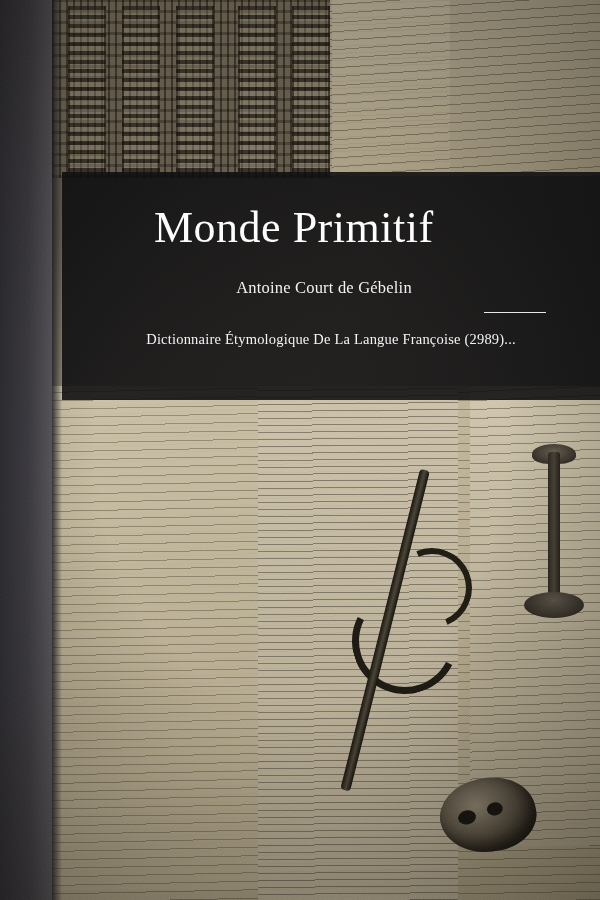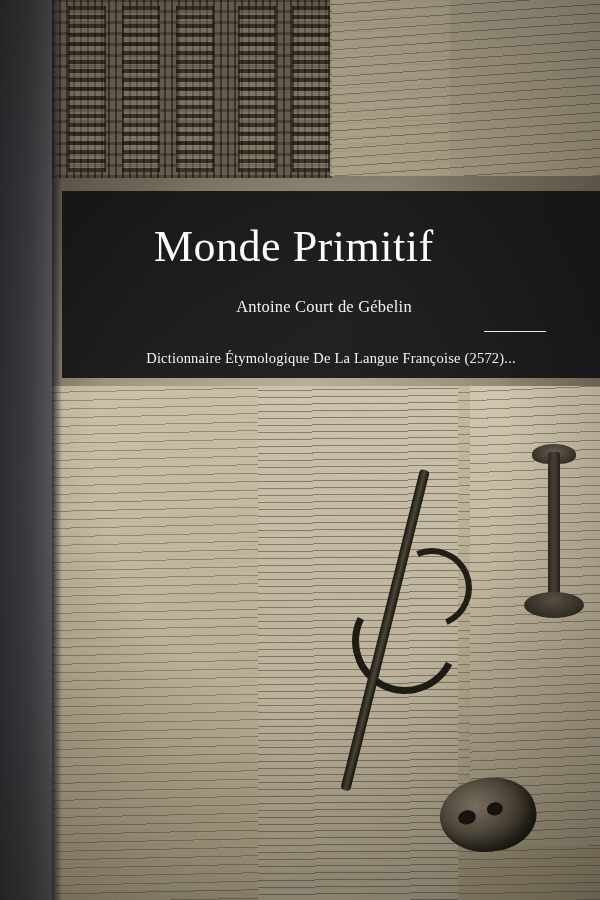--- a/index.html
+++ b/index.html
@@ -220,24 +220,23 @@
       repeating-linear-gradient(-53deg, rgba(255,255,255,0.05) 0 1px, rgba(0,0,0,0.05) 1px 2px);
     pointer-events: none;
   }
 
   
   .title-plaque {
     position: absolute;
     left: 62px;
     top: 172px;
     width: 538px;
-    height: 187px;
+    height: 228px;
     background: rgba(14,14,16,0.88);
     box-shadow: 0 0 0 0 rgba(0,0,0,0);
-    margin-top: 19px;
   }
   .plaque-inner {
     position: absolute;
     inset: 0;
     padding: 26px 40px 0 40px;
     box-sizing: border-box;
     color: #ffffff;
   }
   .book-title {
     font-family: "Liberation Serif", serif;
@@ -308,17 +307,17 @@
   <div class="spine-edge"></div>
 
   <div class="vignette"></div>
   <div class="grain"></div>
 
   <div class="title-plaque">
     <div class="plaque-inner">
       <div class="book-title">Monde Primitif</div>
       <div class="book-author">Antoine Court de Gébelin</div>
       <div class="rule"></div>
-      <div class="book-subtitle">Dictionnaire Étymologique De La Langue Françoise (2572)...</div>
+      <div class="book-subtitle">Dictionnaire Étymologique De La Langue Françoise (2989)...</div>
     </div>
   </div>
 
 </div>
 
 </body></html>

